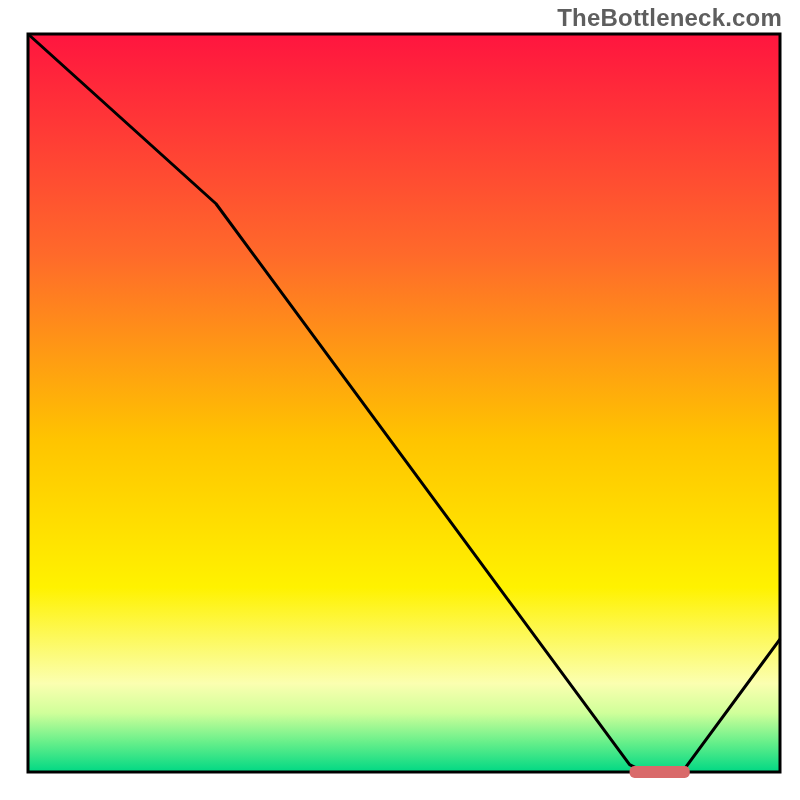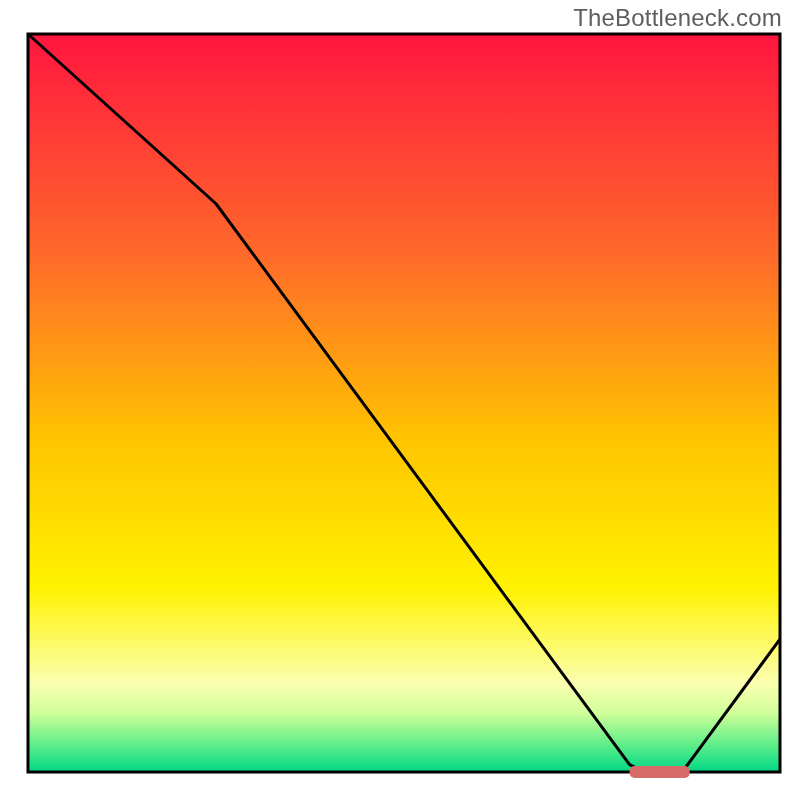--- a/index.html
+++ b/index.html
@@ -14,21 +14,21 @@
   .chart-container {
     position: relative;
     width: 800px;
     height: 800px;
   }
   .watermark {
     position: absolute;
     top: 4px;
     right: 18px;
     font-size: 24px;
-    font-weight: 400;
+    font-weight: 700;
     color: #5e5e5e;
     letter-spacing: 0.2px;
     z-index: 10;
   }
   svg.plot {
     position: absolute;
     left: 0;
     top: 0;
   }
 </style>

